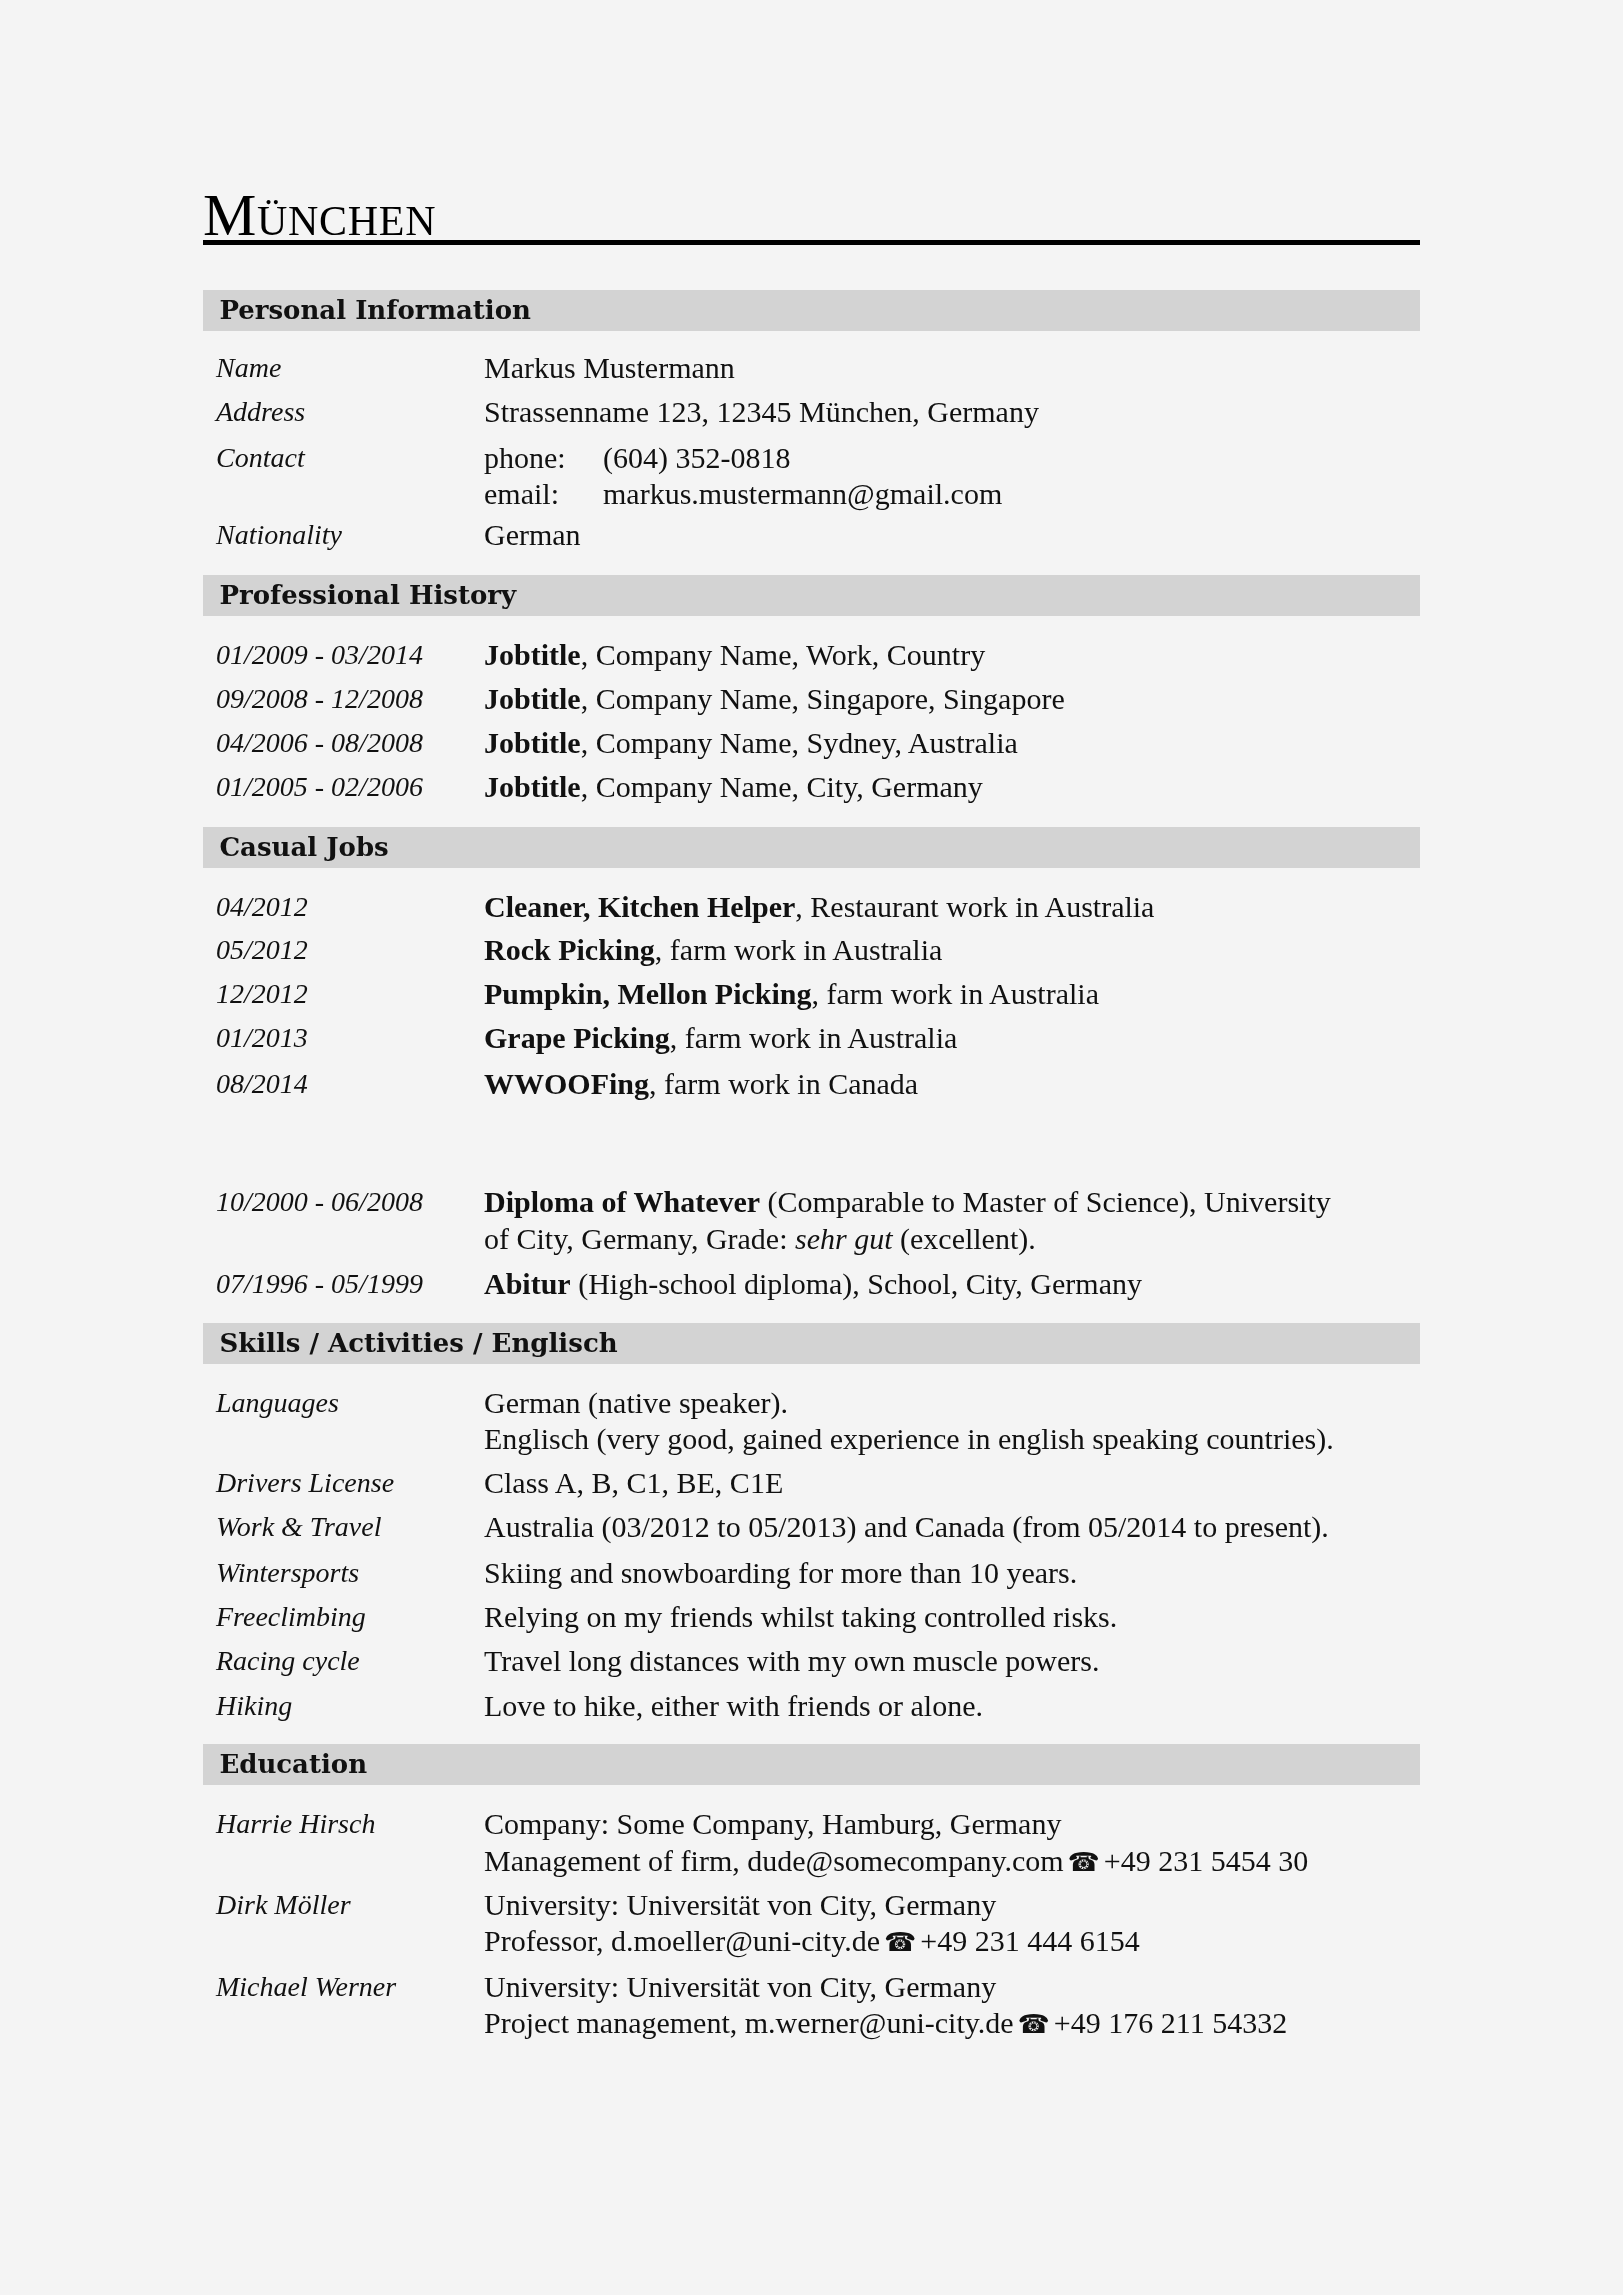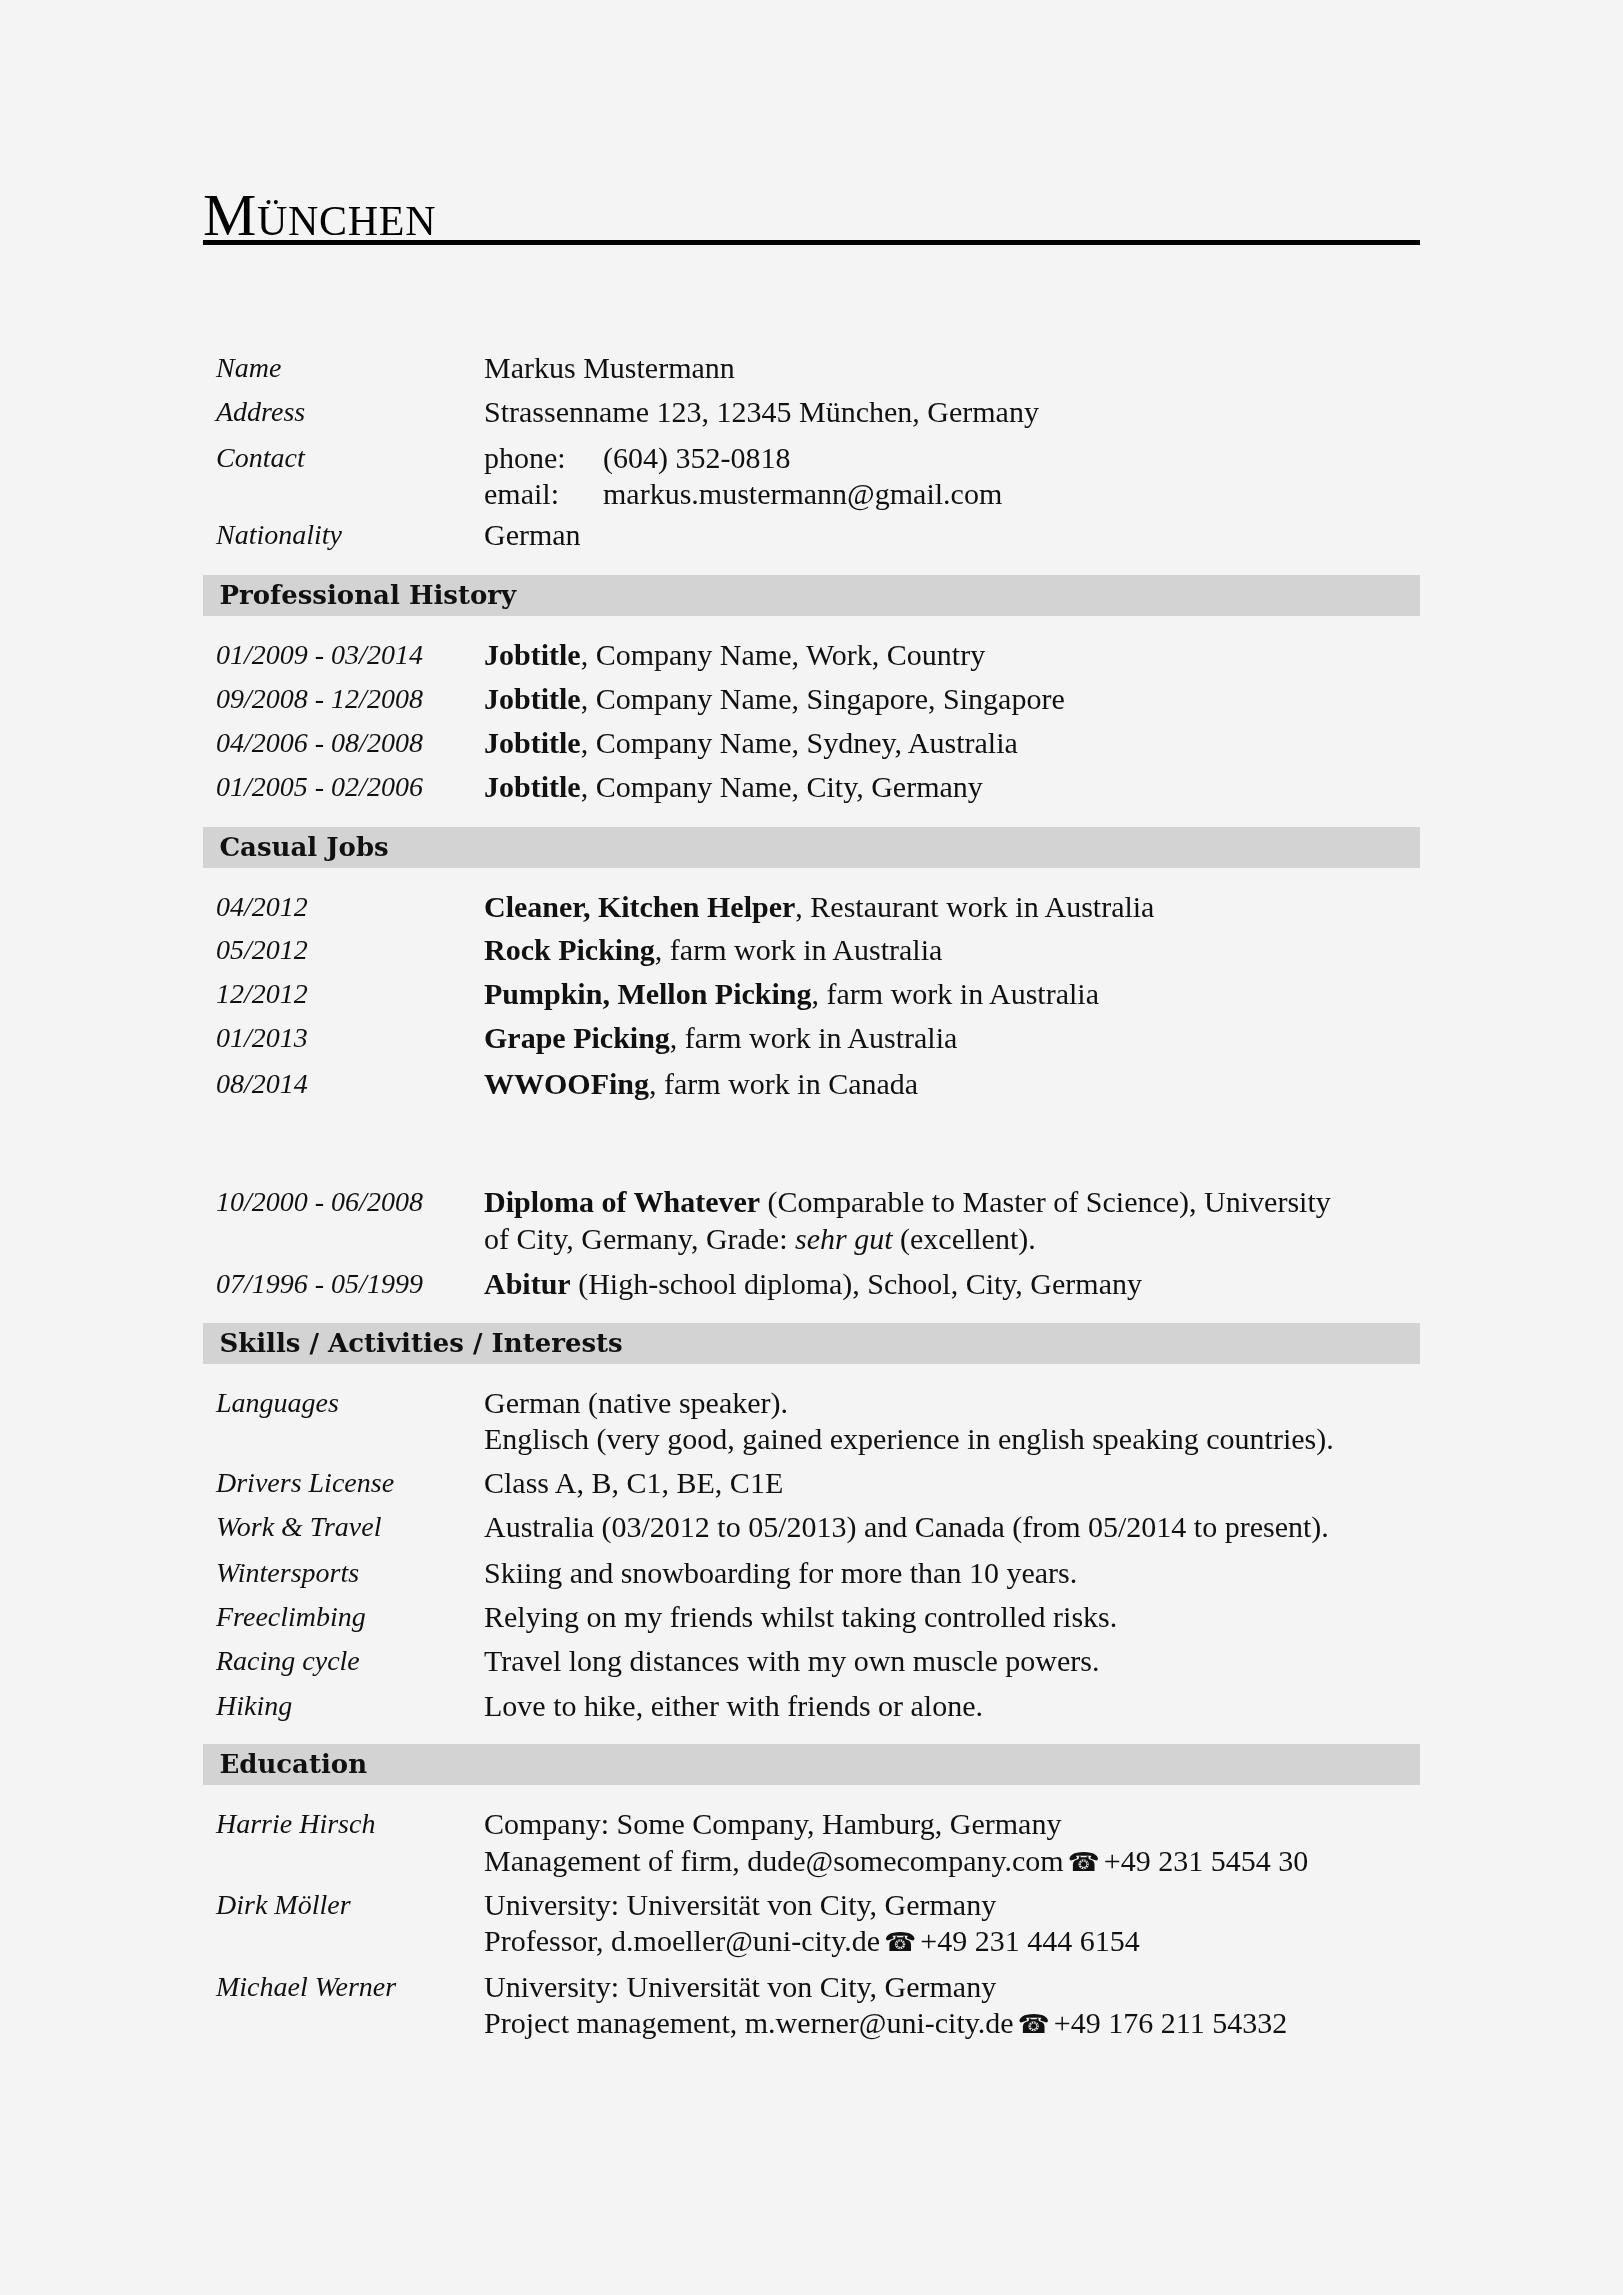--- a/index.html
+++ b/index.html
@@ -27,20 +27,23 @@
   .subk { display: inline-block; width: 119px; }
   .phone-icon { display: inline-block; font-size: 26px; margin: 0 3.9px; }
 </style>
 </head>
 <body>
 
 <div class="page">
   <div class="title">München</div>
   <div class="rule"></div>
 
+  <div class="bar" style="top:290px">
+      <span>Personal Information</span>
+    </div>
   <div class="row" style="top:349px">
     <span class="lbl">Name</span>
     <span class="val">Markus Mustermann</span>
   </div>
   <div class="row" style="top:393px">
     <span class="lbl">Address</span>
     <span class="val">Strassenname 123, 12345 München, Germany</span>
   </div>
   <div class="row" style="top:439px">
     <span class="lbl">Contact</span>
@@ -104,21 +107,21 @@
     </div>
   <div class="row" style="top:1220px">
       <span class="val"><span>of City, Germany, Grade: </span><i>sehr gut</i><span> (excellent).</span></span>
     </div>
   <div class="row" style="top:1265px">
       <span class="lbl">07/1996 - 05/1999</span>
       <span class="val"><b>Abitur</b><span> (High-school diploma), School, City, Germany</span></span>
     </div>
 
   <div class="bar" style="top:1323px">
-      <span>Skills / Activities / Interests</span>
+      <span>Skills / Activities / Englisch</span>
     </div>
   <div class="row" style="top:1384px">
       <span class="lbl">Languages</span>
       <span class="val">German (native speaker).</span>
     </div>
   <div class="row" style="top:1420px">
       <span class="val">Englisch (very good, gained experience in english speaking countries).</span>
     </div>
   <div class="row" style="top:1464px">
       <span class="lbl">Drivers License</span>

